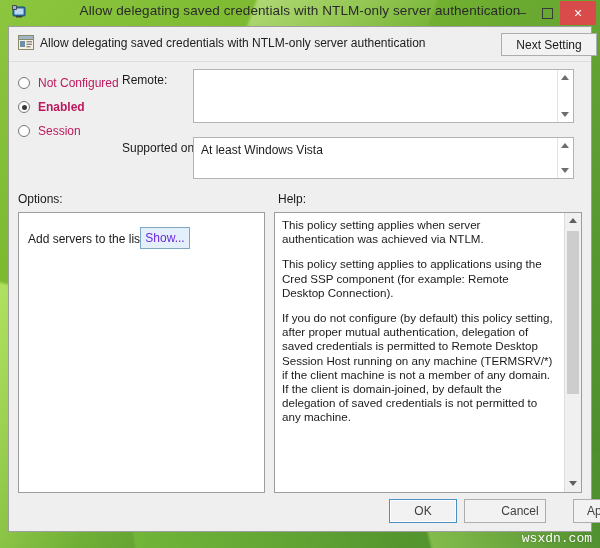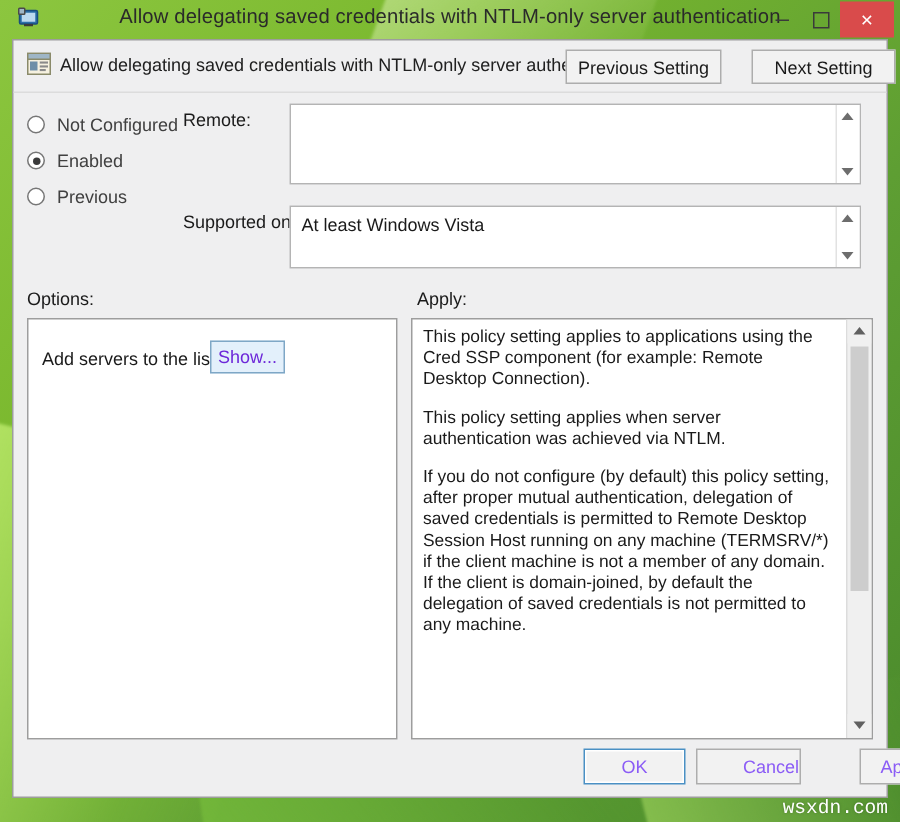--- a/index.html
+++ b/index.html
@@ -156,27 +156,27 @@
     left: 0; top: 34px;
     width: 582px; height: 1px;
     background: #dcdcdc;
   }
 
   
   .radio-row {
     position: absolute;
     left: 9px;
     font-size: 12px;
-    color: #404040;
+    color: #be185d;
     display: flex;
     align-items: center;
     height: 16px;
   }
   #radio-not-configured { top: 48px; }
-  #radio-enabled { top: 72px; }
+  #radio-enabled { top: 72px; font-weight: bold; }
   #radio-disabled { top: 96px; }
   .radio-mark {
     width: 12px; height: 12px;
     border: 1px solid #767676;
     border-radius: 50%;
     background: #fff;
     margin-right: 8px;
     box-sizing: border-box;
     position: relative;
     flex: none;
@@ -340,29 +340,29 @@
   }
 
   
   .action-btn {
     position: absolute;
     top: 472px;
     height: 24px;
     background: #f2f2f2;
     border: 1px solid #adadad;
     font-size: 12px;
-    color: #8b5cf6;
+    color: #404040;
     display: flex;
     align-items: center;
     justify-content: center;
     box-sizing: border-box;
     font-family: "Liberation Sans", sans-serif;
   }
   #btn-ok { left: 380px; width: 68px; border: 1px solid #4a90c4; box-shadow: inset 0 0 0 1px #ffffff; }
-  #btn-cancel { left: 455px; width: 70px; padding-left: 30px; }
+  #btn-cancel { left: 455px; width: 82px; padding-left: 30px; }
   #btn-apply { left: 536px; width: 58px; margin-left: 28px; }
 
   
   #watermark {
     position: absolute;
     right: 8px; bottom: 2px;
     font-size: 13px;
     color: #ffffff;
     font-family: Liberation Mono, monospace;
     z-index: 20;
@@ -407,36 +407,35 @@
         <svg width="16" height="15" viewBox="0 0 16 15">
           <rect x="0.5" y="0.5" width="15" height="14" fill="#f6f1e0" stroke="#8a8a6a"></rect>
           <rect x="0.5" y="0.5" width="15" height="4" fill="#9fb6c6" stroke="#8a8a6a"></rect>
           <rect x="2" y="6" width="5" height="6" fill="#6f8fa8"></rect>
           <rect x="8.5" y="6" width="5.5" height="1.4" fill="#8a8a8a"></rect>
           <rect x="8.5" y="8.6" width="5.5" height="1.4" fill="#8a8a8a"></rect>
           <rect x="8.5" y="11" width="4" height="1.4" fill="#8a8a8a"></rect>
         </svg>
       </div>
       <div id="policy-title">Allow delegating saved credentials with NTLM-only server authentication</div>
-      <div class="nav-btn" id="btn-previous-setting">Previous Setting</div>
       <div class="nav-btn" id="btn-next-setting">Next Setting</div>
     </div>
     <div id="header-divider"></div>
 
     <div class="radio-row" id="radio-not-configured">
       <span class="radio-mark"></span>
       <span>Not Configured</span>
     </div>
     <div class="radio-row" id="radio-enabled">
       <span class="radio-mark checked"></span>
       <span>Enabled</span>
     </div>
     <div class="radio-row" id="radio-disabled">
       <span class="radio-mark"></span>
-      <span>Previous</span>
+      <span>Session</span>
     </div>
 
     <div class="field-label" id="label-comment">Remote:</div>
     <div class="text-area-box" id="comment-box">
       <div class="ta-text"></div>
       <div class="scroll-arrows">
         <span class="sa-up"></span>
         <span class="sa-down"></span>
       </div>
     </div>
@@ -444,31 +443,31 @@
     <div class="field-label" id="label-supported-on">Supported on:</div>
     <div class="text-area-box" id="supported-box">
       <div class="ta-text">At least Windows Vista</div>
       <div class="scroll-arrows">
         <span class="sa-up"></span>
         <span class="sa-down"></span>
       </div>
     </div>
 
     <div class="field-label" id="label-options">Options:</div>
-    <div class="field-label" id="label-help">Apply:</div>
+    <div class="field-label" id="label-help">Help:</div>
 
     <div id="options-panel">
       <div id="opt-label-add-servers">Add servers to the list:</div>
       <div id="btn-show">Show...</div>
     </div>
 
     <div id="help-panel">
       <div id="help-text">
+        <p>This policy setting applies when server authentication was achieved via NTLM.</p>
         <p>This policy setting applies to applications using the Cred SSP component (for example: Remote Desktop Connection).</p>
-        <p>This policy setting applies when server authentication was achieved via NTLM.</p>
         <p>If you do not configure (by default) this policy setting, after proper mutual authentication, delegation of saved credentials is permitted to Remote Desktop Session Host running on any machine (TERMSRV/*) if the client machine is not a member of any domain. If the client is domain-joined, by default the delegation of saved credentials is not permitted to any machine.</p>
 
       </div>
       <div id="help-scrollbar">
         <div id="help-sb-up">
           <span class="sb-tri up"></span>
         </div>
         <div id="help-sb-thumb"></div>
         <div id="help-sb-down">
           <span class="sb-tri down"></span>

